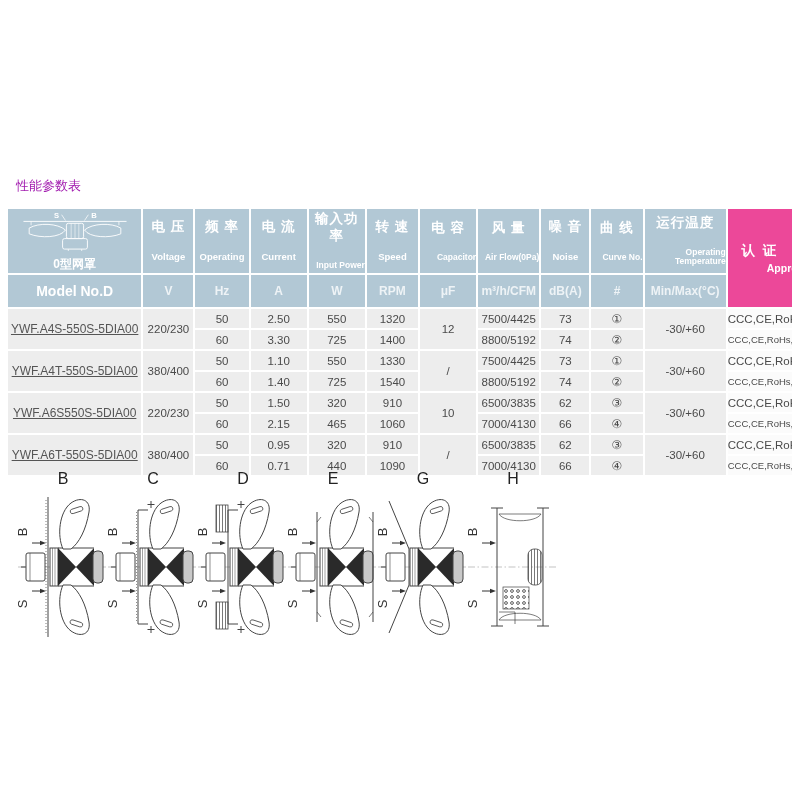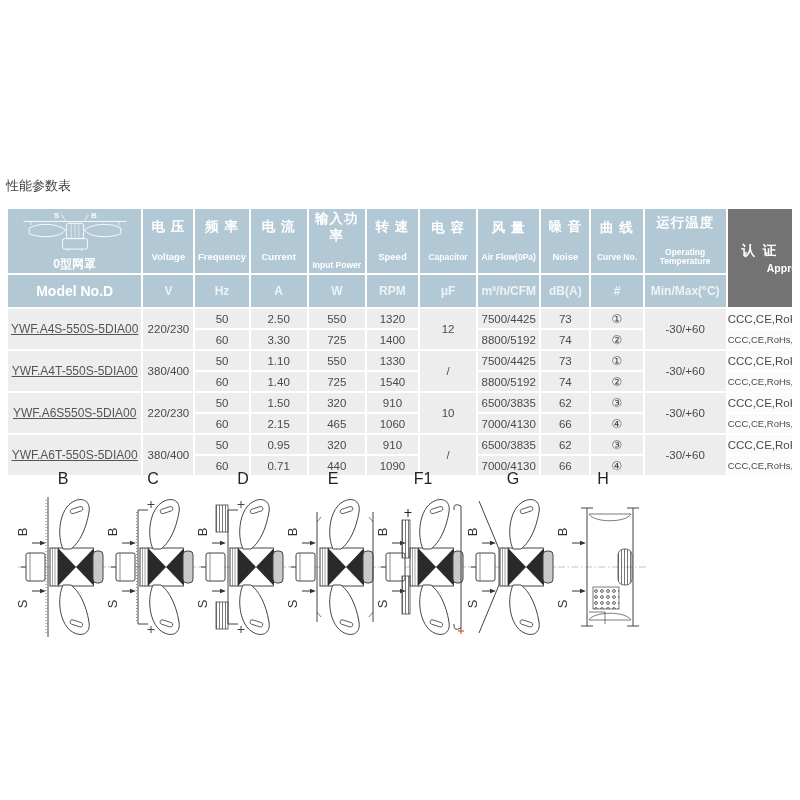--- a/index.html
+++ b/index.html
@@ -1,33 +1,33 @@
 <!DOCTYPE html>
 <html><head>
 <meta charset="utf-8">
 <style>
   * { margin:0; padding:0; box-sizing:border-box; }
   html,body { width:800px; height:800px; background:#ffffff;
     font-family:"Liberation Sans", sans-serif; }
   .page { position:relative; width:800px; height:800px; background:#fff; overflow:hidden; }
 
-  .title { position:absolute; left:6px; top:177px; font-size:13px; color:#404040; }
+  .title { position:absolute; left:16px; top:177px; font-size:13px; color:#a21caf; }
 
   table.spec { position:absolute; left:6px; top:207px; width:788px;
     border-collapse:separate; border-spacing:2px; table-layout:fixed; }
   table.spec th, table.spec td { padding:0; text-align:center; vertical-align:middle; overflow:hidden; }
 
   th.hdr { background:#b2c8d5; color:#fff; font-weight:bold; height:57px; }
   th.hdr .cn { display:block; font-size:13.5px; letter-spacing:1px; line-height:1.25; }
   th.hdr .en { display:block; font-size:9.5px; line-height:1.1; margin-top:16px; }
-  th.hdr.small-en .en { font-size:8.5px; }
+  th.hdr.small-en .en { font-size:8.5px;text-align:right; }
   th.unit { background:#b2c8d5; color:#eef3f6; font-weight:bold; font-size:12px; height:24px; }
   th.model-hdr { background:#b2c8d5; color:#fff; font-weight:bold; font-size:14px; height:32px; }
   th.corner { background:#b2c8d5; height:57px; }
-  th.approvals-hdr { background:#737373; color:#fff; font-weight:bold; }
+  th.approvals-hdr { background:#ec4899; color:#fff; font-weight:bold; }
   th.approvals-hdr .cn { font-size:13.5px; letter-spacing:2px; display:block; }
   th.approvals-hdr .en { font-size:10.5px; display:block; margin-top:2px;padding-left:39px; }
 
   td.cell { background:#ededed; color:#4a4a4a; font-size:11.5px; height:19px; }
   td.model-cell { font-size:12px; color:#555;text-decoration:underline; }
   td.curve-cell { font-size:12px; }
   td.app-cell { background:#fbfbfb; color:#4a4a4a; }
   td.app-a { font-size:11.5px; }
   td.app-b { font-size:9.5px; }
 
@@ -81,21 +81,21 @@
           <text x="77" y="9" font-size="8" fill="#fff">B</text>
         </svg>
         <div class="corner-label">0型网罩</div>
       </th>
       <th class="hdr">
         <span class="cn">电 压</span>
         <span class="en">Voltage</span>
       </th>
       <th class="hdr">
         <span class="cn">频 率</span>
-        <span class="en">Frequency</span>
+        <span class="en">Operating</span>
       </th>
       <th class="hdr">
         <span class="cn">电 流</span>
         <span class="en">Current</span>
       </th>
       <th class="hdr small-en">
         <span class="cn">输入功率</span>
         <span class="en">Input Power</span>
       </th>
       <th class="hdr">
@@ -324,36 +324,20 @@
           <use href="#fan-body"></use>
         <g stroke="#444" fill="none" stroke-width="1">
           <line x1="30" y1="20" x2="30" y2="130"></line>
           <line x1="86" y1="20" x2="86" y2="130"></line>
           <path d="M30,30 l4,-5 M86,30 l-4,-5 M30,120 l4,5 M86,120 l-4,5" stroke-width="0.7"></path>
         </g>
       </svg>
     </div>
 
 
-    <div class="dwg-cell">
-      <div class="dwg-label">F1</div>
-      <svg width="92" height="150" viewBox="0 0 92 150">
-        <use href="#bs-labels"></use>
-          <use href="#fan-body"></use>
-        <g stroke="#444" fill="none" stroke-width="1">
-          <rect x="25" y="28" width="8" height="38" fill="url(#vstripe)" stroke-width="0.8"></rect>
-          <rect x="25" y="84" width="8" height="38" fill="url(#vstripe)" stroke-width="0.8"></rect>
-          <line x1="84" y1="14" x2="84" y2="136"></line>
-          <path d="M84,14 q-8,-4 -7,4"></path>
-          <path d="M84,136 q-8,4 -7,-4"></path>
-          <path d="M31,25 v-8 M27.5,20.5 h7" stroke="#222"></path>
-          <path d="M81,139 h6 M84,136 v6" stroke="#c0392b"></path>
-        </g>
-      </svg>
-    </div>
 
     <div class="dwg-cell">
       <div class="dwg-label">G</div>
       <svg width="92" height="150" viewBox="0 0 92 150">
         <use href="#bs-labels"></use>
           <use href="#fan-body"></use>
         <g stroke="#444" fill="none" stroke-width="1">
           <path d="M12,9 L32,57 L32,93 L12,141"></path>
         </g>
       </svg>

